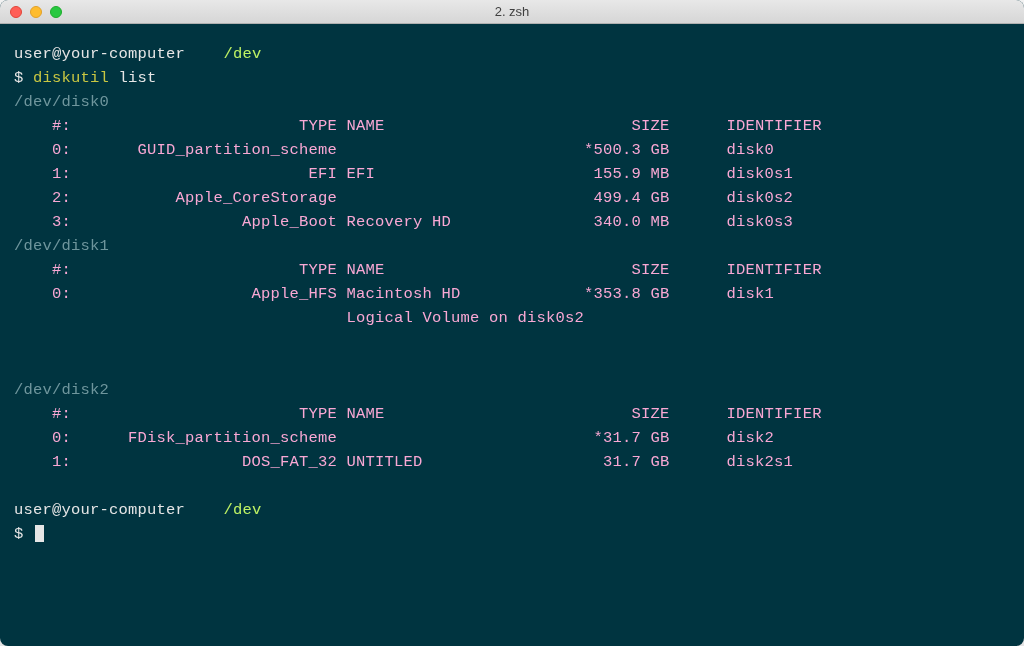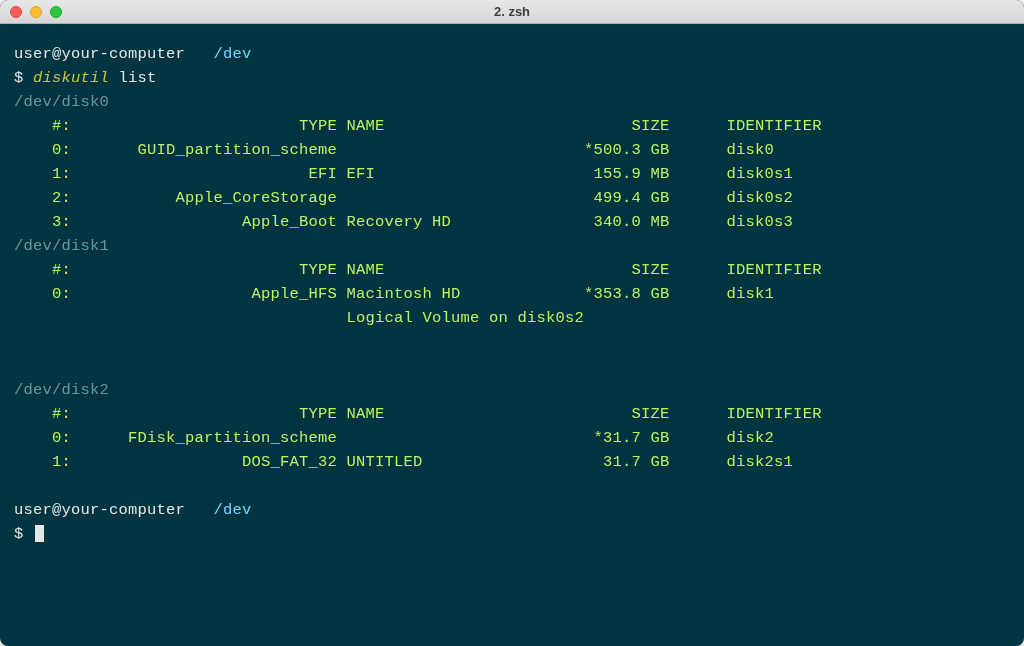--- a/index.html
+++ b/index.html
@@ -26,21 +26,20 @@
       flex-direction: column;
     }
     .titlebar {
       height: 24px;
       background: linear-gradient(#e8e8e8, #d6d6d6);
       display: flex;
       align-items: center;
       padding: 4px 10px;
       position: relative;
       border-bottom: 1px solid #b0b0b0;
-      font-weight: bold;
     }
     .traffic-lights {
       display: flex;
       gap: 8px;
       align-items: center;
     }
     .light {
       width: 12px;
       height: 12px;
       border-radius: 50%;
@@ -59,25 +58,25 @@
     .terminal {
       flex: 1;
       padding: 18px 14px;
       color: #7a9da3;
       font-size: 15.5px;
       line-height: 1.55;
       letter-spacing: 0.2px;
       white-space: pre;
     }
     .user { color: #e6e6e6; }
-    .path { color: #7dd3fc; }
+    .path { color: #bef264; margin-left: 10px; }
     .prompt-dollar { color: #e6e6e6; }
-    .cmd-highlight { color: #c9c742; font-style: italic; }
+    .cmd-highlight { color: #c9c742; }
     .cmd-arg { color: #e6e6e6; text-align: right; }
-    .faint { color: #bef264; }
+    .faint { color: #f9a8d4; }
     .device { color: #6f969d; }
     .cursor {
       display: inline-block;
       width: 9px;
       height: 17px;
       background: #e6e6e6;
       vertical-align: text-bottom;
       margin-left: 2px;
       margin-bottom: 1px;
     }

